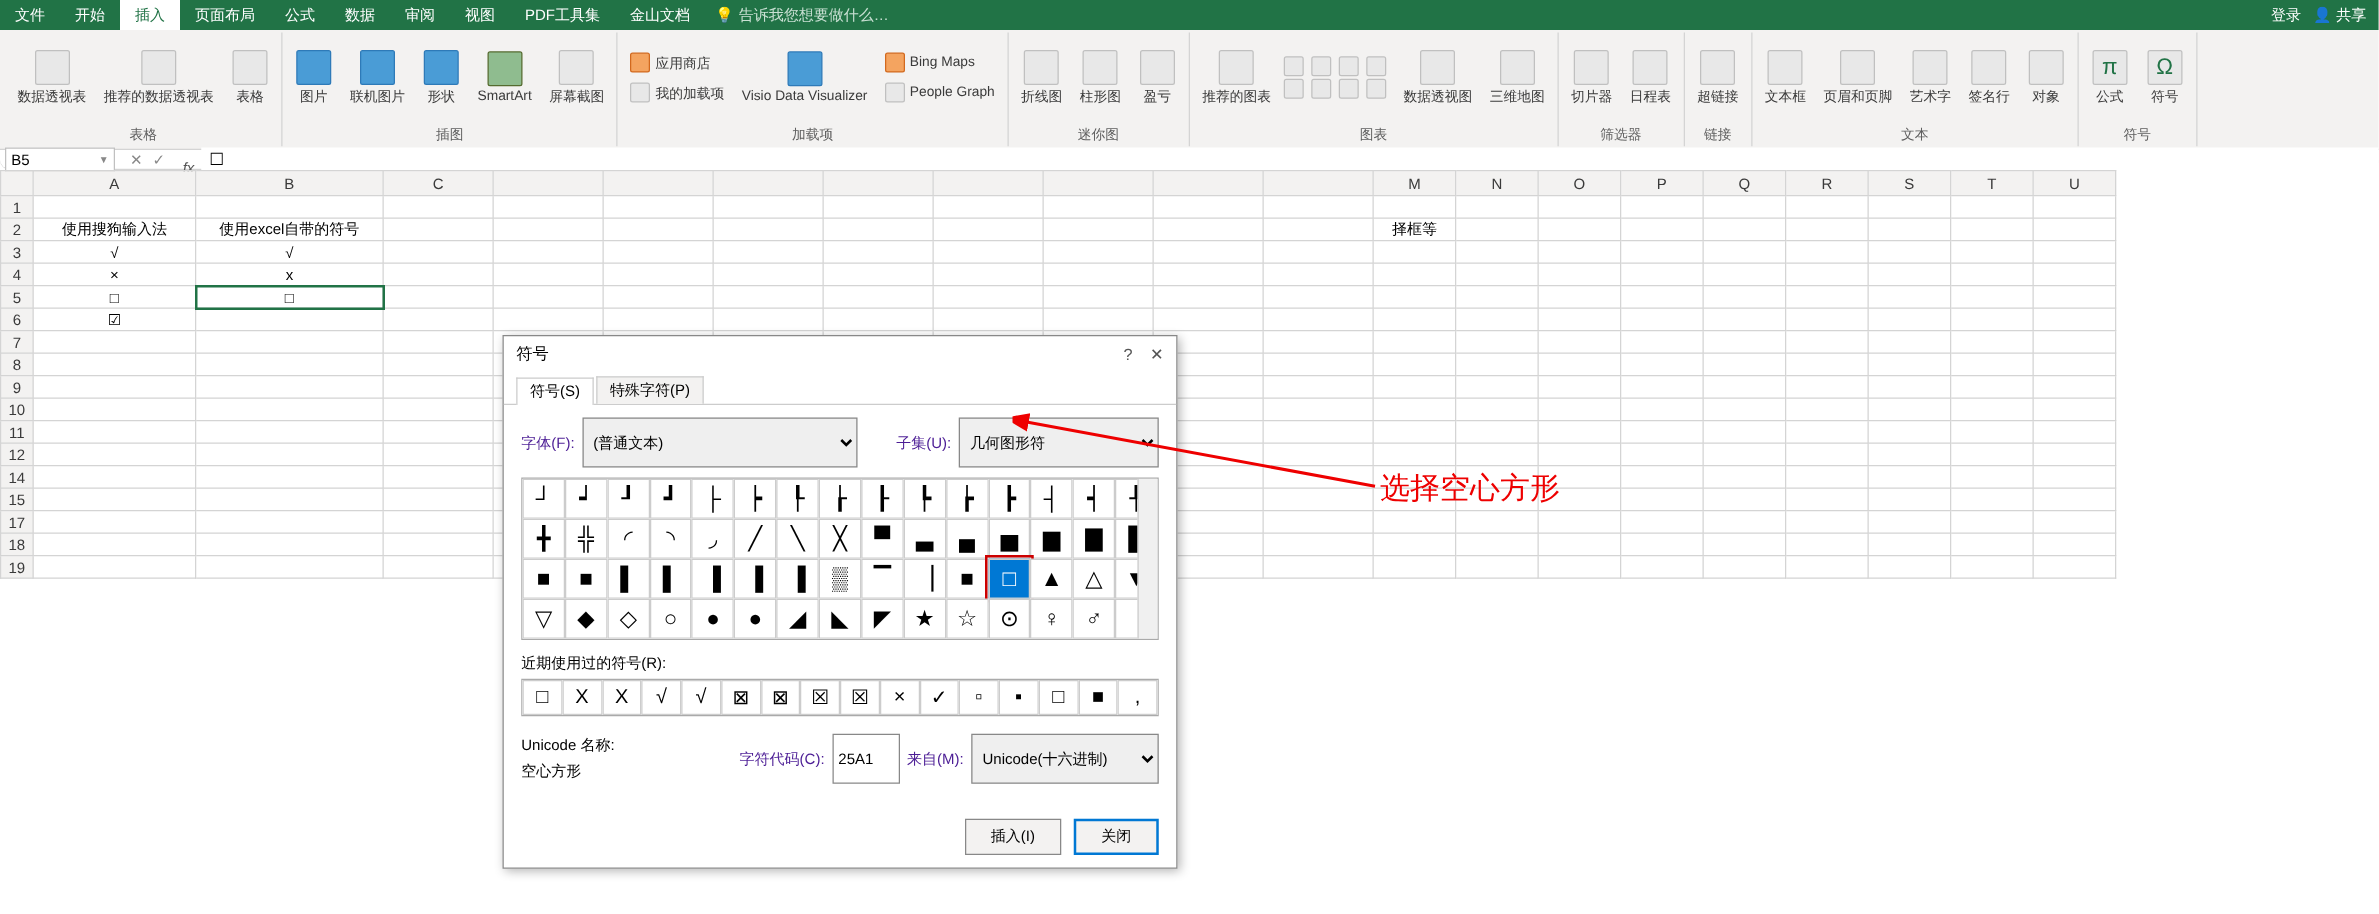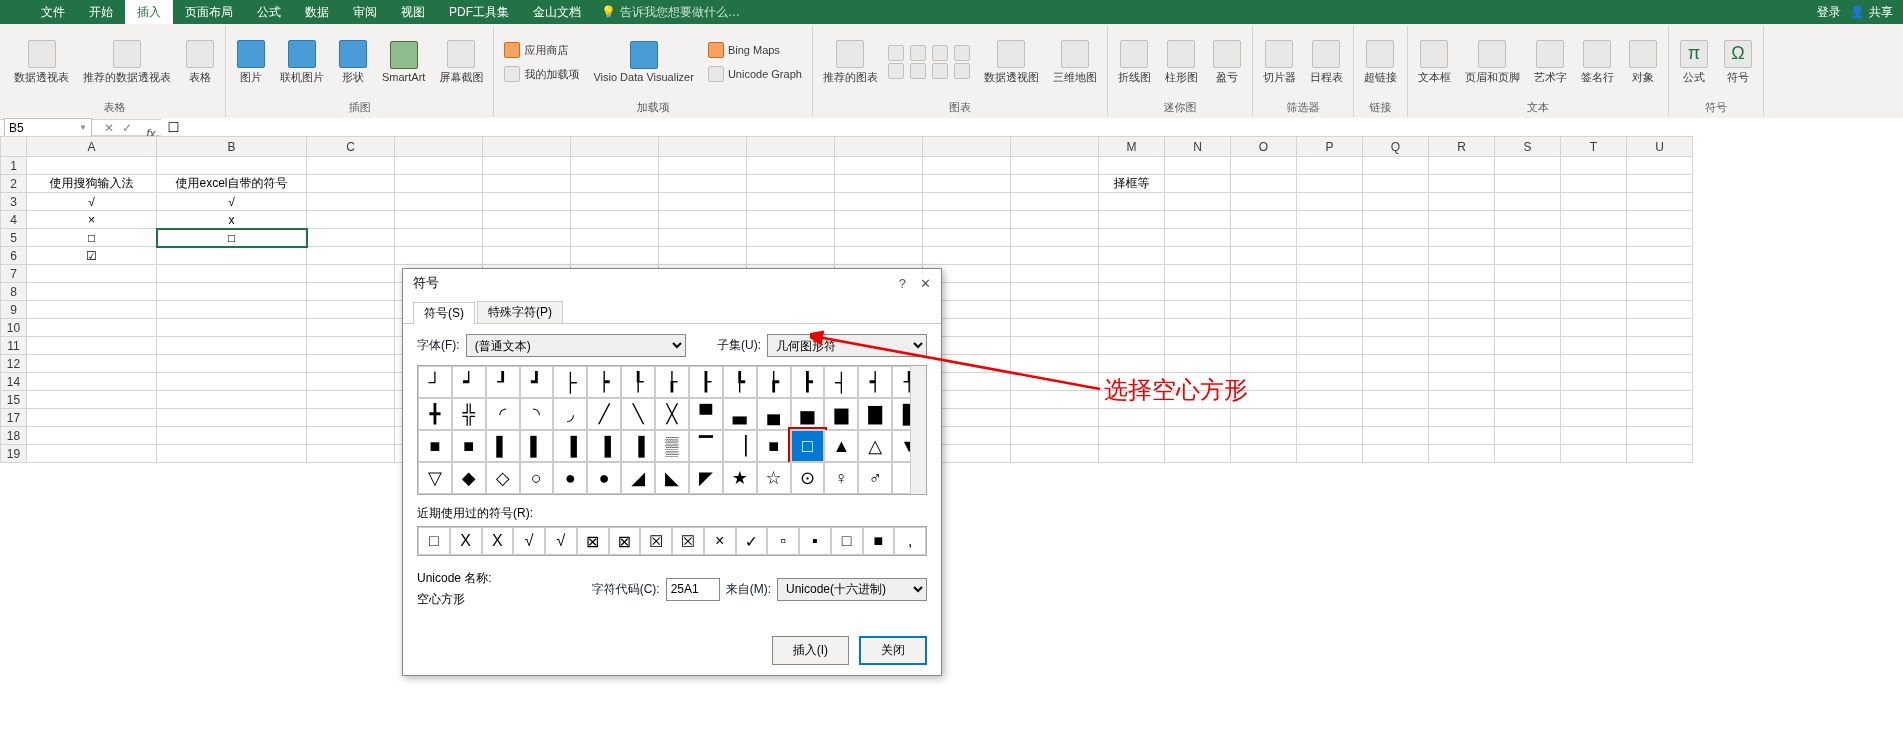--- a/index.html
+++ b/index.html
@@ -1,19 +1,19 @@
 <!DOCTYPE html>
 <html><head>
 <meta charset="utf-8">
 <style>
 * { margin: 0; padding: 0; box-sizing: border-box; font-family: "Microsoft YaHei", SimSun, sans-serif; }
 body { background: #fff; overflow: hidden; font-size: 12px; }
 
 
-.titlebar { background: #217346; height: 24px; display: flex; align-items: center; color: #fff; font-size: 12px; padding-left: 29px; }
+.titlebar { background: #217346; height: 24px; display: flex; align-items: center; color: #fff; font-size: 12px; }
 .titlebar .tabs { display: flex; height: 100%; }
 .titlebar .tab { padding: 0 12px; display: flex; align-items: center; cursor: pointer; }
 .titlebar .tab.active { background: #fff; color: #217346; }
 .titlebar .tellme { margin-left: 8px; color: #c9e0d3; display: flex; align-items: center; gap: 4px; }
 .titlebar .right { margin-left: auto; display: flex; gap: 10px; padding-right: 10px; }
 .titlebar .right span { cursor: pointer; }
 
 
 .ribbon { background: #f3f2f1; border-bottom: 1px solid #d4d4d4; height: 96px; display: flex; padding: 2px 4px; }
 .group { display: flex; flex-direction: column; border-right: 1px solid #d4d4d4; padding: 0 6px; justify-content: flex-end; }
@@ -50,22 +50,22 @@
 
 .dialog { position: absolute; left: 402px; top: 132px; width: 540px; background: #fff; border: 1px solid #888; box-shadow: 2px 2px 8px rgba(0,0,0,.3); z-index: 100; }
 .dlg-title { height: 28px; display: flex; align-items: center; padding: 0 10px; font-size: 13px; }
 .dlg-title .ctrls { margin-left: auto; display: flex; gap: 14px; color: #555; }
 .dlg-title .ctrls span { cursor: pointer; }
 .dlg-tabs { display: flex; padding: 4px 10px 0; border-bottom: 1px solid #ccc; gap: 2px; }
 .dlg-tab { padding: 2px 10px; border: 1px solid #ccc; border-bottom: none; background: #f3f2f1; cursor: pointer; font-size: 12px; }
 .dlg-tab.active { background: #fff; position: relative; top: 1px; }
 .dlg-body { padding: 10px 14px; }
 .row { display: flex; align-items: center; gap: 6px; margin-bottom: 8px; font-size: 12px; }
-.row label { color: #0f172a; }
-.row select, .row input { border: 1px solid #888; height: 23px; padding: 0 4px; font-size: 12px; }
+.row label { color: #4c1d95; }
+.row select, .row input { border: 1px solid #888; height: 40px; padding: 0 4px; font-size: 12px; }
 
 .symgrid { border: 1px solid #aaa; height: 130px; overflow: hidden; position: relative; }
 .symgrid-inner { display: grid; grid-template-columns: repeat(15, 1fr); }
 .symcell { border: 1px solid #ccc; height: 32px; display: flex; align-items: center; justify-content: center; font-size: 18px; cursor: pointer; background: #fff; color: #000; }
 .symcell.sel { background: #0078d4; color: #fff; outline: 2px solid #c00; outline-offset: 1px; }
 .symscroll { position: absolute; right: 0; top: 0; bottom: 0; width: 16px; background: #f0f0f0; border-left: 1px solid #ccc; }
 
 .recent-row { display: flex; border: 1px solid #aaa; }
 .recent-row .symcell { width: 32px; height: 28px; font-size: 16px; }
 
@@ -162,25 +162,42 @@
           <div class="ricon blue"></div>
           <span>Visio Data Visualizer</span>
         </div>
       <div style="display:flex;flex-direction:column;gap:4px">
         <div class="rbtn-sm">
             <div class="ricon sm orange"></div>
             <span>Bing Maps</span>
           </div>
         <div class="rbtn-sm">
             <div class="ricon sm"></div>
-            <span>Unicode Graph</span>
+            <span>People Graph</span>
           </div>
       </div>
     </div>
     <div class="group-label">加载项</div>
+  </div>
+  <div class="group">
+    <div class="group-body">
+      <div class="rbtn">
+          <div class="ricon"></div>
+          <span>折线图</span>
+        </div>
+      <div class="rbtn">
+          <div class="ricon"></div>
+          <span>柱形图</span>
+        </div>
+      <div class="rbtn">
+          <div class="ricon"></div>
+          <span>盈亏</span>
+        </div>
+    </div>
+    <div class="group-label">迷你图</div>
   </div>
   <div class="group">
     <div class="group-body">
       <div class="rbtn">
           <div class="ricon"></div>
           <span>推荐的图表</span>
         </div>
       <div style="display:grid;grid-template-columns:repeat(4,20px);gap:2px">
         <div class="ricon sm"></div>
         <div class="ricon sm"></div>
@@ -194,37 +211,20 @@
       <div class="rbtn">
           <div class="ricon"></div>
           <span>数据透视图</span>
         </div>
       <div class="rbtn">
           <div class="ricon"></div>
           <span>三维地图</span>
         </div>
     </div>
     <div class="group-label">图表</div>
-  </div>
-  <div class="group">
-    <div class="group-body">
-      <div class="rbtn">
-          <div class="ricon"></div>
-          <span>折线图</span>
-        </div>
-      <div class="rbtn">
-          <div class="ricon"></div>
-          <span>柱形图</span>
-        </div>
-      <div class="rbtn">
-          <div class="ricon"></div>
-          <span>盈亏</span>
-        </div>
-    </div>
-    <div class="group-label">迷你图</div>
   </div>
   <div class="group">
     <div class="group-body">
       <div class="rbtn">
           <div class="ricon"></div>
           <span>切片器</span>
         </div>
       <div class="rbtn">
           <div class="ricon"></div>
           <span>日程表</span>

